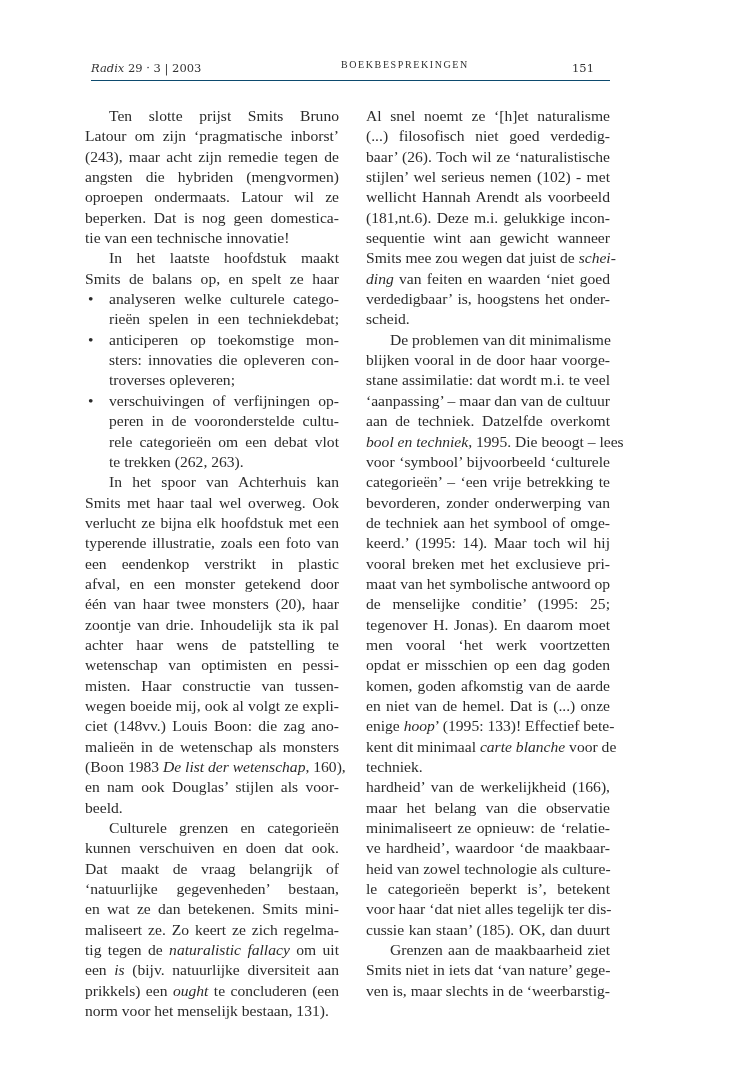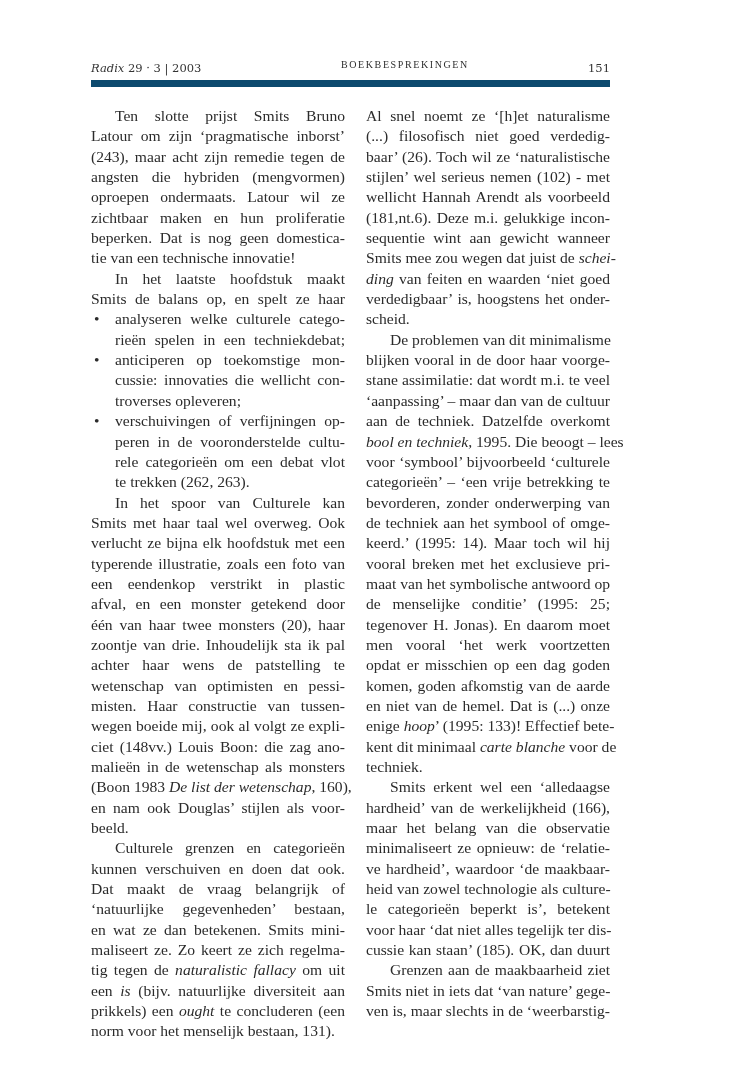--- a/index.html
+++ b/index.html
@@ -1,27 +1,27 @@
 <!DOCTYPE html>
 <html><head>
 <meta charset="utf-8">
 <style>
   html, body { margin: 0; padding: 0; background: #ffffff; }
   body { width: 738px; height: 1068px; position: relative; overflow: hidden;
          font-family: "DejaVu Serif", "Liberation Serif", serif; color: #2a2a2a; }
   .header { position: absolute; left: 91px; top: 60px; width: 519px; height: 20px;
-            border-bottom: 7px solid #0c4a6e; }
+            border-bottom: 1px solid #0c4a6e; }
   .hdr-left { position: absolute; left: 0; top: 1px; font-size: 11.5px; color: #333; }
   .hdr-left .journal { font-style: italic; }
   .hdr-center { position: absolute; left: 250px; top: -1px; font-size: 10px;
                 letter-spacing: 1.6px; color: #2e2e2e; font-family: "Liberation Serif", serif; }
-  .hdr-right { position: absolute; right: 0; top: 1px; font-size: 11.5px; color: #333; }
+  .hdr-right { position: absolute; right: 16px; top: 1px; font-size: 11.5px; color: #333; }
   .col { position: absolute; top: 106px; font-family: "Liberation Serif", serif;
          font-size: 15.6px; line-height: 20.35px; color: #2b2b2b; }
-  .col-left { left: 91px; width: 254px; }
+  .col-left { left: 85px; width: 254px; }
   .col-right { left: 366px; width: 244px; }
   .ln { display: block; white-space: nowrap; text-align: justify; text-align-last: justify; height: 20.35px; overflow: visible; }
   .ln.last { text-align-last: left; }
   .ln.ind { padding-left: 24px; }
   .ln.bul { padding-left: 24px; position: relative; }
   .ln.bul .dot { position: absolute; left: 3px; top: 0; }
   .ln.bulc { padding-left: 24px; }
   i, .it { }
 </style>
 </head>
@@ -32,35 +32,34 @@
   <span class="hdr-center">BOEKBESPREKINGEN</span>
   <span class="hdr-right">151</span>
 </div>
 
 <div class="col col-left" id="col-left">
     <span class="ln ind">Ten slotte prijst Smits Bruno</span>
     <span class="ln ">Latour om zijn ‘pragmatische inborst’</span>
     <span class="ln ">(243), maar acht zijn remedie tegen de</span>
     <span class="ln ">angsten die hybriden (mengvormen)</span>
     <span class="ln ">oproepen ondermaats. Latour wil ze</span>
-    <span class="ln ">zichtbaar maken en hun proliferatie</span>
     <span class="ln ">beperken. Dat is nog geen domestica-</span>
     <span class="ln last">tie van een technische innovatie!</span>
     <span class="ln ind">In het laatste hoofdstuk maakt</span>
     <span class="ln ">Smits de balans op, en spelt ze haar</span>
     <span class="ln bul"><span class="dot">•</span>analyseren welke culturele catego-</span>
     <span class="ln bulc">rieën spelen in een techniekdebat;</span>
     <span class="ln bul"><span class="dot">•</span>anticiperen op toekomstige mon-</span>
-    <span class="ln bulc">cussie: innovaties die wellicht con-</span>
+    <span class="ln bulc">sters: innovaties die opleveren con-</span>
     <span class="ln bulc last">troverses opleveren;</span>
     <span class="ln bul"><span class="dot">•</span>verschuivingen of verfijningen op-</span>
     <span class="ln bulc">peren in de vooronderstelde cultu-</span>
     <span class="ln bulc">rele categorieën om een debat vlot</span>
     <span class="ln bulc last">te trekken (262, 263).</span>
-    <span class="ln ind">In het spoor van Culturele kan</span>
+    <span class="ln ind">In het spoor van Achterhuis kan</span>
     <span class="ln ">Smits met haar taal wel overweg. Ook</span>
     <span class="ln ">verlucht ze bijna elk hoofdstuk met een</span>
     <span class="ln ">typerende illustratie, zoals een foto van</span>
     <span class="ln ">een eendenkop verstrikt in plastic</span>
     <span class="ln ">afval, en een monster getekend door</span>
     <span class="ln ">één van haar twee monsters (20), haar</span>
     <span class="ln ">zoontje van drie. Inhoudelijk sta ik pal</span>
     <span class="ln ">achter haar wens de patstelling te</span>
     <span class="ln ">wetenschap van optimisten en pessi-</span>
     <span class="ln ">misten. Haar constructie van tussen-</span>
@@ -108,21 +107,20 @@
     <span class="ln ">maat van het symbolische antwoord op</span>
     <span class="ln ">de menselijke conditie’ (1995: 25;</span>
     <span class="ln ">tegenover H. Jonas). En daarom moet</span>
     <span class="ln ">men vooral ‘het werk voortzetten</span>
     <span class="ln ">opdat er misschien op een dag goden</span>
     <span class="ln ">komen, goden afkomstig van de aarde</span>
     <span class="ln ">en niet van de hemel. Dat is (...) onze</span>
     <span class="ln ">enige <i>hoop</i>’ (1995: 133)! Effectief bete-</span>
     <span class="ln ">kent dit minimaal <i>carte blanche</i> voor de</span>
     <span class="ln last">techniek.</span>
-    <span class="ln ind">Smits erkent wel een ‘alledaagse</span>
     <span class="ln ">hardheid’ van de werkelijkheid (166),</span>
     <span class="ln ">maar het belang van die observatie</span>
     <span class="ln ">minimaliseert ze opnieuw: de ‘relatie-</span>
     <span class="ln ">ve hardheid’, waardoor ‘de maakbaar-</span>
     <span class="ln ">heid van zowel technologie als culture-</span>
     <span class="ln ">le categorieën beperkt is’, betekent</span>
     <span class="ln ">voor haar ‘dat niet alles tegelijk ter dis-</span>
     <span class="ln ">cussie kan staan’ (185). OK, dan duurt</span>
     <span class="ln ind">Grenzen aan de maakbaarheid ziet</span>
     <span class="ln ">Smits niet in iets dat ‘van nature’ gege-</span>

